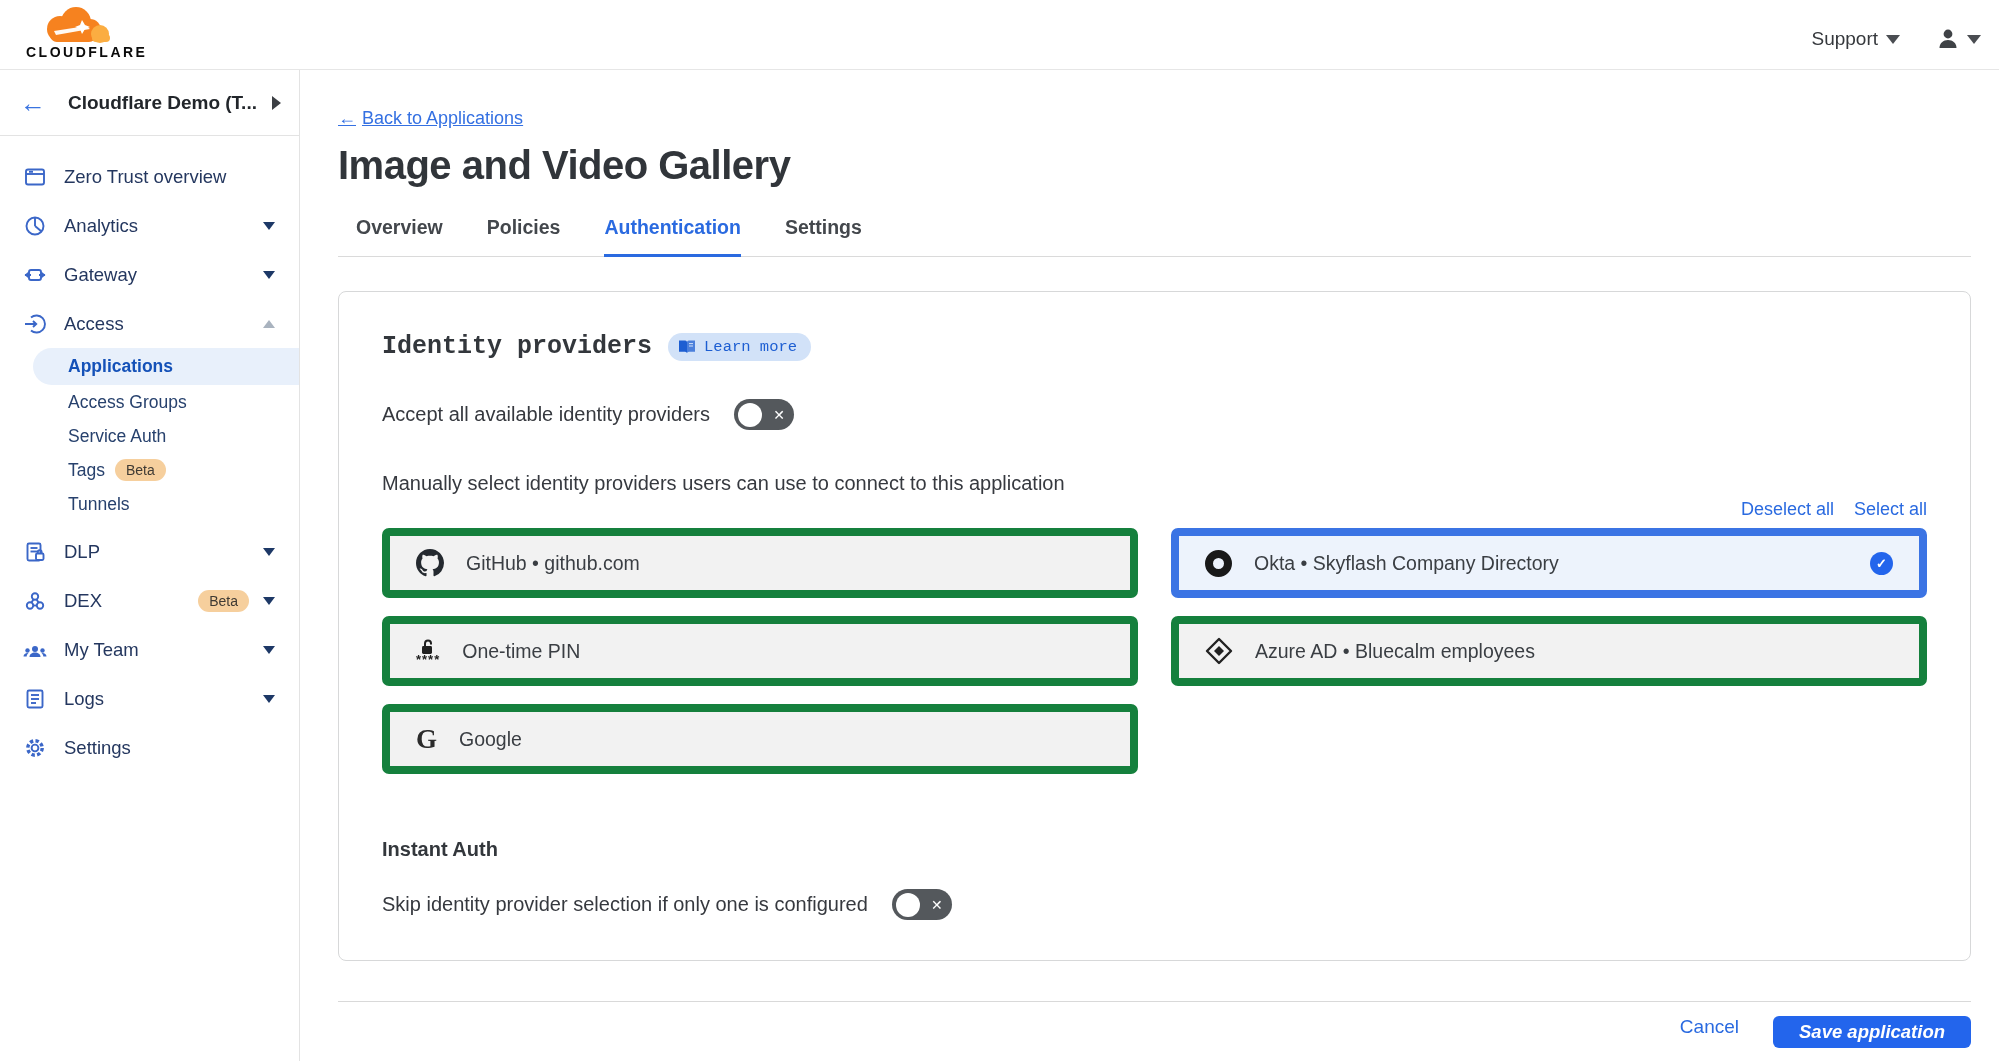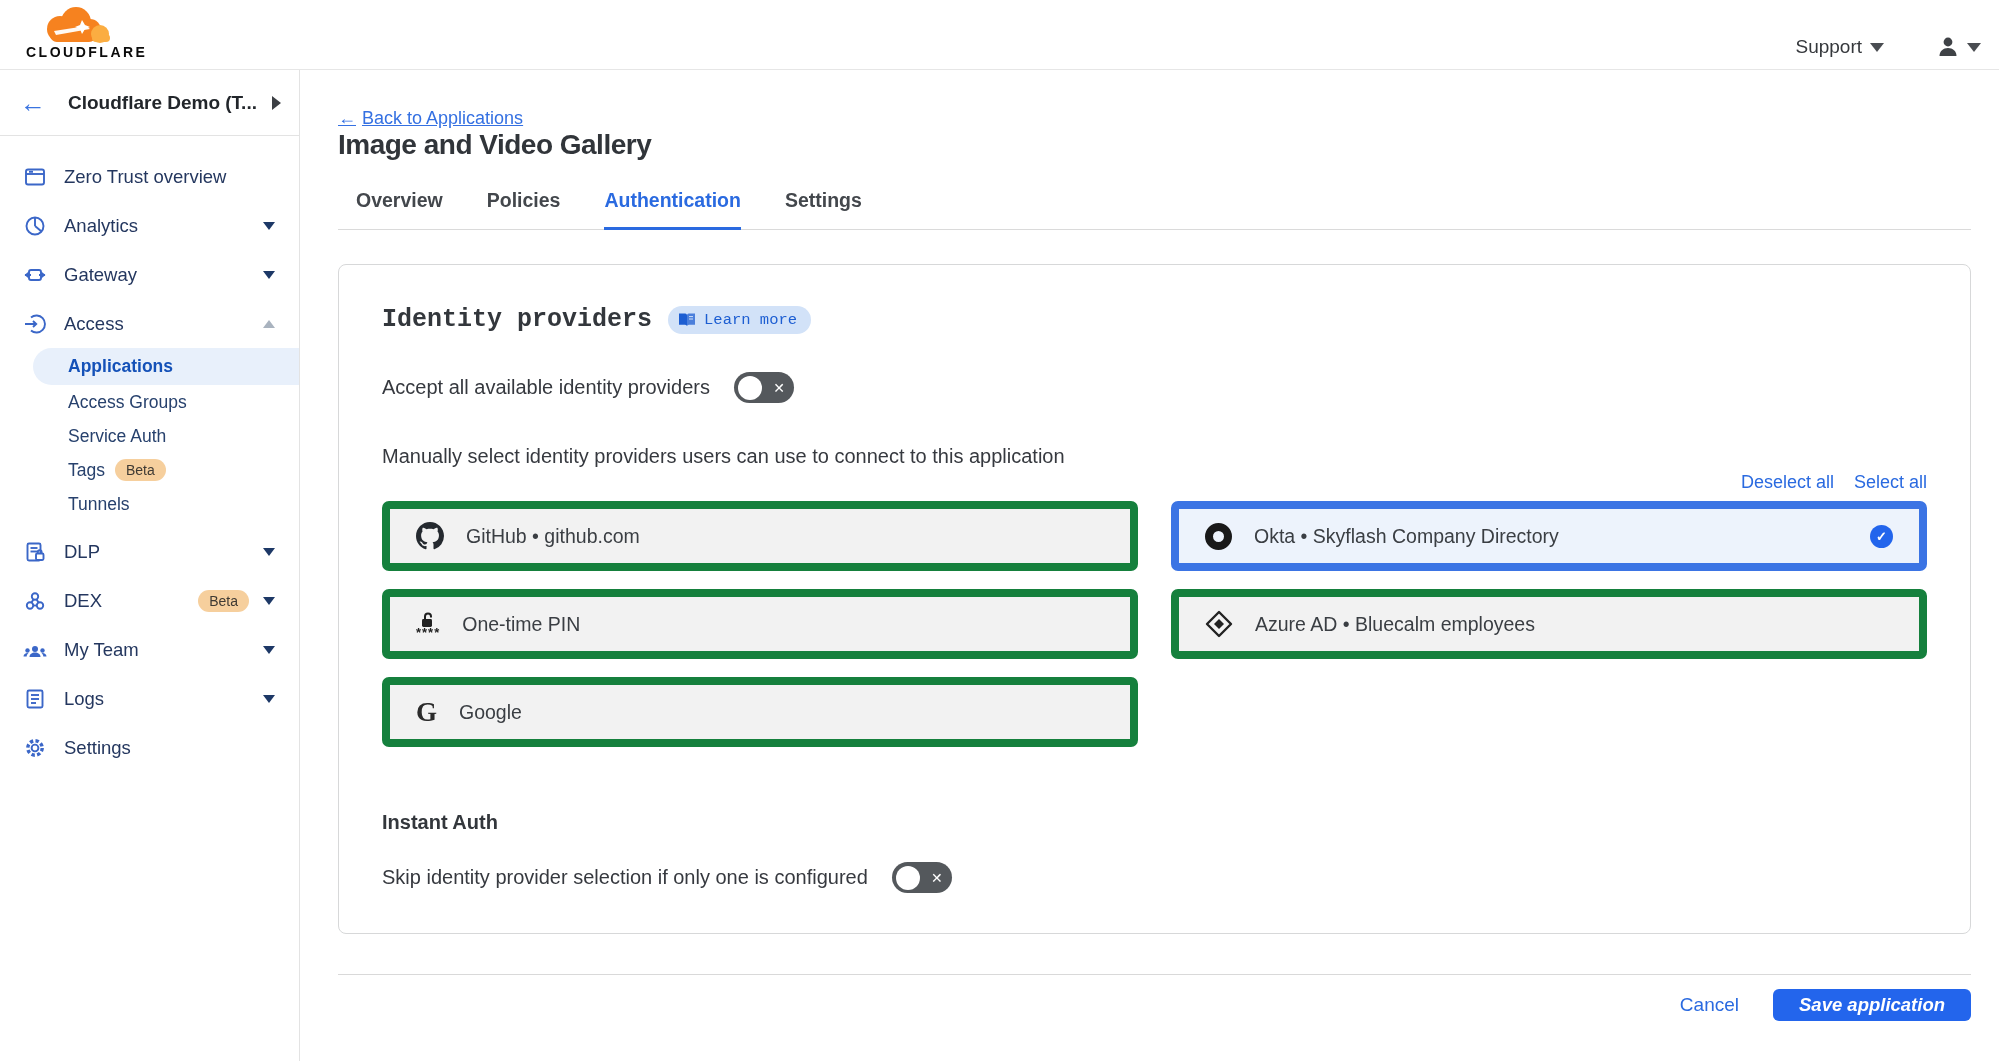--- a/index.html
+++ b/index.html
@@ -4,21 +4,21 @@
 <style>
   * { box-sizing: border-box; margin: 0; padding: 0; }
   html,body { width:1999px; height:1061px; background:#fff; overflow:hidden;
               font-family:"Liberation Sans", sans-serif; color:#36393f; }
 
   
   .topbar { position:absolute; left:0; top:0; width:1999px; height:70px;
             background:#fff; border-bottom:1px solid #e6e6e6; }
   .brand { position:absolute; left:26px; top:4px; width:130px; text-align:left; }
   .brand-text { font-size:14px; font-weight:bold; letter-spacing:2.5px; color:#0b0b0b; margin-top:-2px; }
-  .topbar-right { position:absolute; right:18px; top:12px; height:70px; display:flex; align-items:center; gap:52px; }
+  .topbar-right { position:absolute; right:18px; top:4px; height:70px; display:flex; align-items:center; gap:36px; }
   .support { display:flex; align-items:center; gap:8px; font-size:19px; color:#35383c; cursor:pointer; }
   .caret-dn { width:0; height:0; border-left:7px solid transparent; border-right:7px solid transparent; border-top:9px solid #4a4d52; }
   .user-menu { display:flex; align-items:center; gap:7px; cursor:pointer; }
 
   
   .sidebar { position:absolute; left:0; top:70px; bottom:0; width:300px; background:#fff;
              border-right:1px solid #e3e3e3; }
   .sb-header { height:66px; display:flex; align-items:center; border-bottom:1px solid #e3e3e3; }
   .sb-back { margin-left:20px; color:#3a74e0; font-size:26px; line-height:1; cursor:pointer; }
   .sb-account { flex:1; margin-left:22px; font-size:19px; font-weight:bold; color:#22262b; white-space:nowrap; overflow:hidden; }
@@ -31,21 +31,21 @@
   .nav-caret.up { border-top:none; border-bottom:8px solid #a9b3bf; }
   .sub-list { margin-bottom:6px; }
   .sub-item { display:flex; align-items:center; height:34px; padding-left:68px; font-size:17.5px; color:#27416d; cursor:pointer; }
   .sub-item.selected { margin-left:33px; padding-left:35px; height:37px; background:#e8f0fb;
                        border-radius:19px 0 0 19px; font-weight:bold; color:#1451b8; }
   .beta { margin-left:10px; background:#f6cf9d; color:#3f3a33; font-size:14px; padding:3px 11px; border-radius:12px; }
 
   
   .main { position:absolute; left:300px; top:70px; right:0; bottom:0; background:#fff; padding:38px 28px 0 38px; }
   .back-link { display:inline-flex; align-items:center; gap:6px; color:#3470e2; font-size:18px; text-decoration:underline; cursor:pointer; }
-  .page-title { margin-top:0; font-size:28px; font-weight:bold; color:#31353a; letter-spacing:-0.5px; }
+  .page-title { margin-top:14px; font-size:40px; font-weight:bold; color:#31353a; letter-spacing:-0.5px; }
   .tabs { margin-top:28px; display:flex; gap:44px; border-bottom:1px solid #dadada; padding-left:18px; }
   .tab { padding-bottom:15px; font-size:19.5px; font-weight:600; color:#43474c; cursor:pointer; border-bottom:3px solid transparent; margin-bottom:-1px; }
   .tab.active { color:#2a6ae0; border-bottom-color:#2a6ae0; }
 
   
   .card { margin-top:34px; border:1px solid #d7d8d9; border-radius:8px; background:#fff; padding:40px 43px 40px 43px; }
   .card-head { display:flex; align-items:center; gap:16px;font-family:Liberation Mono, monospace; }
   .card-title { font-size:25px; font-weight:bold; color:#33373c; }
   .learn-more { display:inline-flex; align-items:center; gap:8px; background:#d2e2f8; color:#1d5ed2;
                 font-size:15.5px; padding:5px 14px 5px 10px; border-radius:14px; cursor:pointer; }
@@ -65,21 +65,21 @@
   .check-circle { width:23px; height:23px; border-radius:50%; background:#2365ec; color:#fff; font-size:13px;
                   display:flex; align-items:center; justify-content:center; font-weight:bold; }
   .okta-ring { width:27px; height:27px; border:8px solid #191919; border-radius:50%; }
   .google-g { font-size:27px; font-weight:bold; color:#2b2b2b; font-family:"Liberation Serif", serif; }
   .otp-icon { display:flex; flex-direction:column; align-items:center; line-height:0.6; }
   .otp-icon .stars { font-size:13px; letter-spacing:1px; color:#202020; font-weight:bold; }
   .instant-head { margin-top:64px; font-size:20px; font-weight:bold; color:#33373c; }
   .instant-row { margin-top:28px; display:flex; align-items:center; gap:24px; }
 
   .divider { margin-top:40px; border:none; border-top:1px solid #d9d9d9; }
-  .footer { margin-top:14px; display:flex; justify-content:flex-end; align-items:center; gap:34px; }
+  .footer { margin-top:14px; display:flex; justify-content:flex-end; gap:34px; }
   .cancel { color:#2a6ae0; font-size:19px; cursor:pointer; }
   .save-btn { background:#2365ec; color:#fff; border:none; border-radius:6px; height:32px; padding:0 26px;
               font-size:18.5px; font-weight:600; font-family:"Liberation Sans", sans-serif; cursor:pointer;font-style:italic; }
   svg { display:block; }
 </style>
 </head>
 <body>
 
 <div class="topbar">
   <div class="brand">

